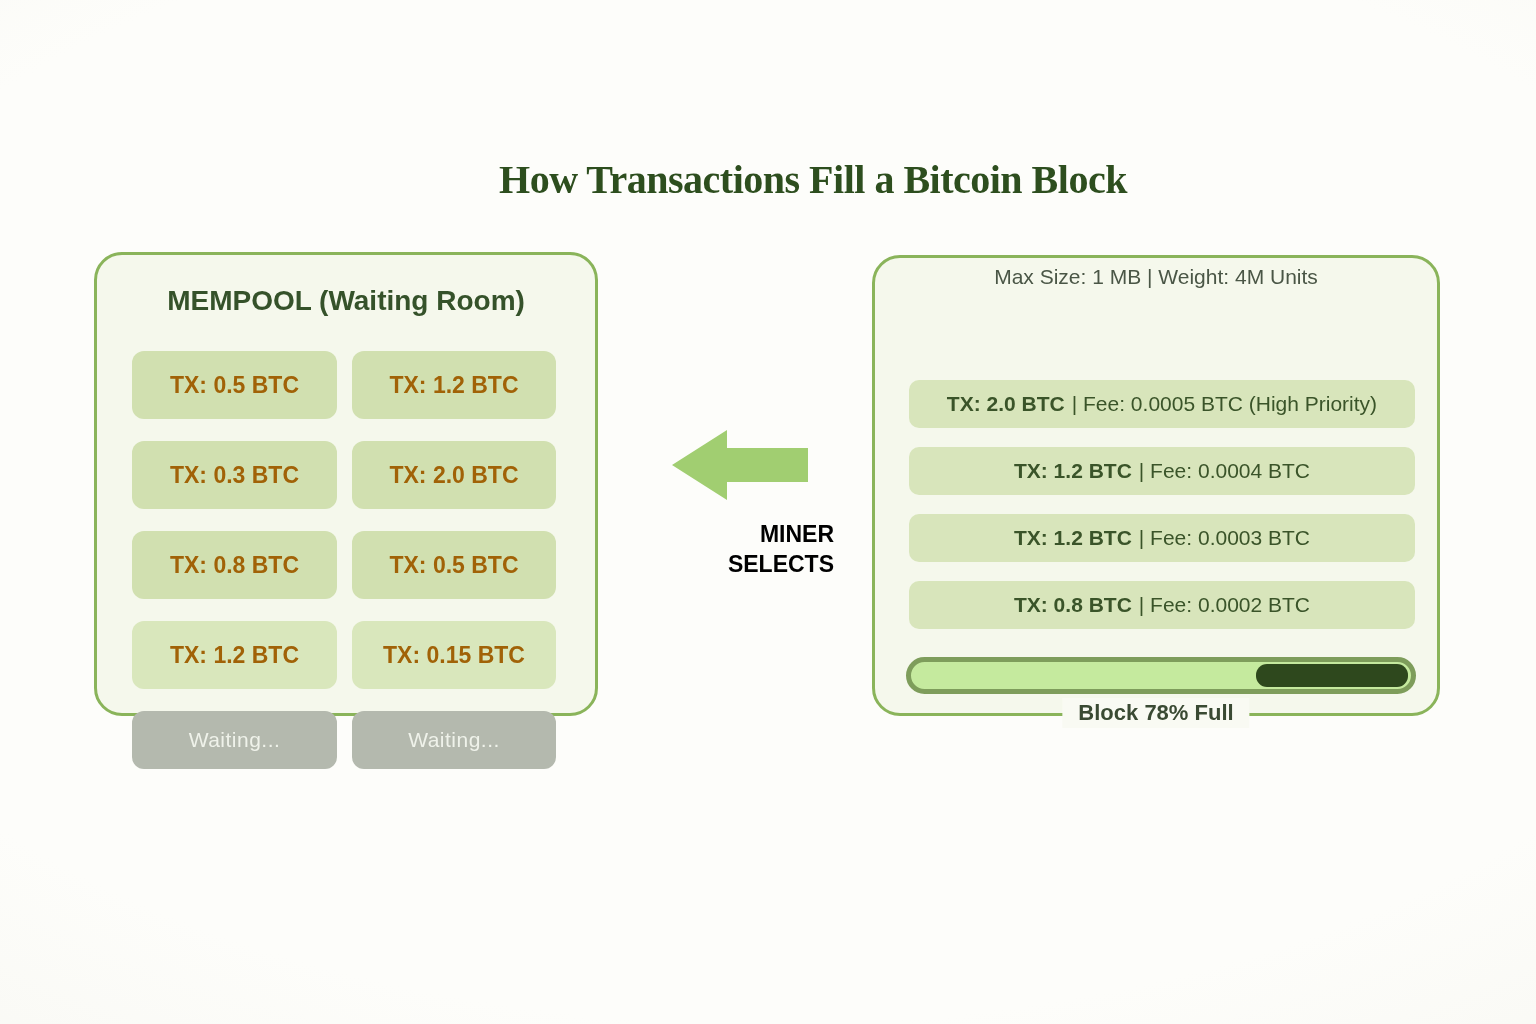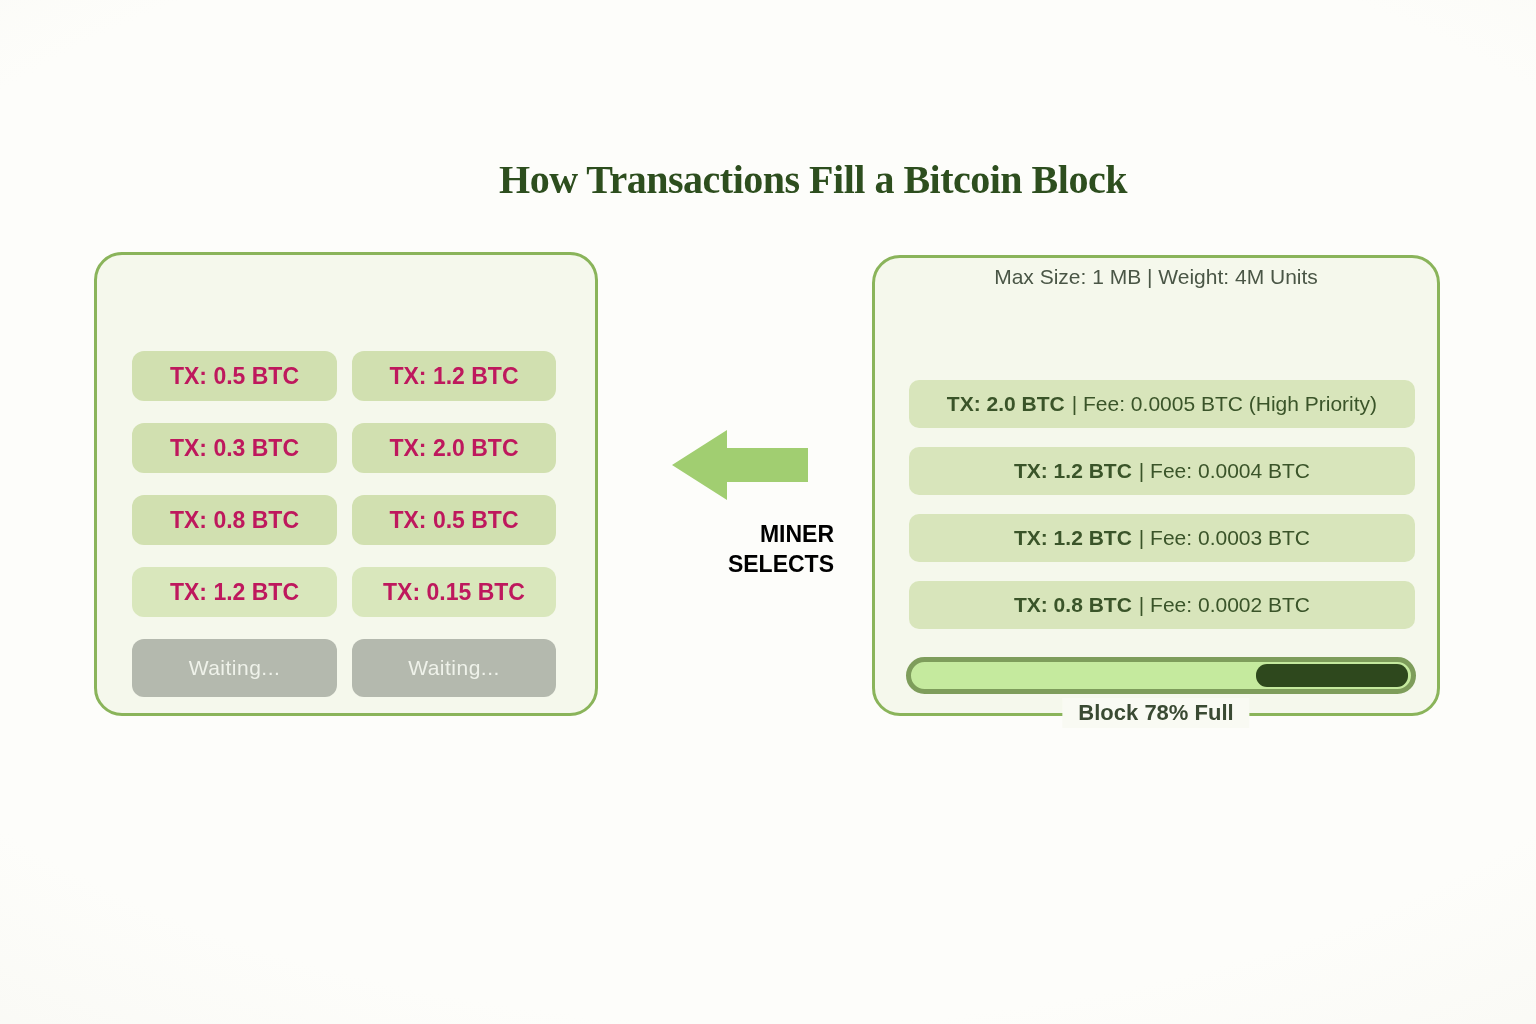--- a/index.html
+++ b/index.html
@@ -41,23 +41,23 @@
     font-size:21px;font-weight:normal;color:#4a5646;line-height:26px;
   }
 
   
   .mempool-grid{
     position:absolute;left:35px;top:96px;width:424px;
     display:grid;grid-template-columns:205px 204px;
     column-gap:15px;row-gap:22px;
   }
   .tx-box{
-    height:50px;border-radius:12px;background:#d1e0b0;
+    height:68px;border-radius:12px;background:#d1e0b0;
     display:flex;align-items:center;justify-content:center;
-    font-size:23px;font-weight:bold;color:#be185d;
+    font-size:23px;font-weight:bold;color:#a16207;
   }
   .tx-box.lighter{background:#d9e7bc;}
   .waiting-box{
     height:58px;border-radius:12px;background:#b4b9ae;
     display:flex;align-items:center;justify-content:center;
     font-size:21px;font-weight:normal;color:#eff2ea;letter-spacing:0.5px;
   }
 
   
   .miner-arrow{position:absolute;left:670px;top:428px;width:140px;height:74px;}
@@ -96,20 +96,21 @@
   }
 </style>
 </head>
 <body>
 
 <div class="canvas">
 
   <h1 class="page-title">How Transactions Fill a Bitcoin Block</h1>
 
   <section class="panel panel-mempool">
+    <h2 class="panel-title">MEMPOOL (Waiting Room)</h2>
     <div class="mempool-grid">
       <div class="tx-box">TX: 0.5 BTC</div>
       <div class="tx-box">TX: 1.2 BTC</div>
       <div class="tx-box">TX: 0.3 BTC</div>
       <div class="tx-box">TX: 2.0 BTC</div>
       <div class="tx-box">TX: 0.8 BTC</div>
       <div class="tx-box">TX: 0.5 BTC</div>
       <div class="tx-box lighter">TX: 1.2 BTC</div>
       <div class="tx-box lighter">TX: 0.15 BTC</div>
       <div class="waiting-box">Waiting...</div>

